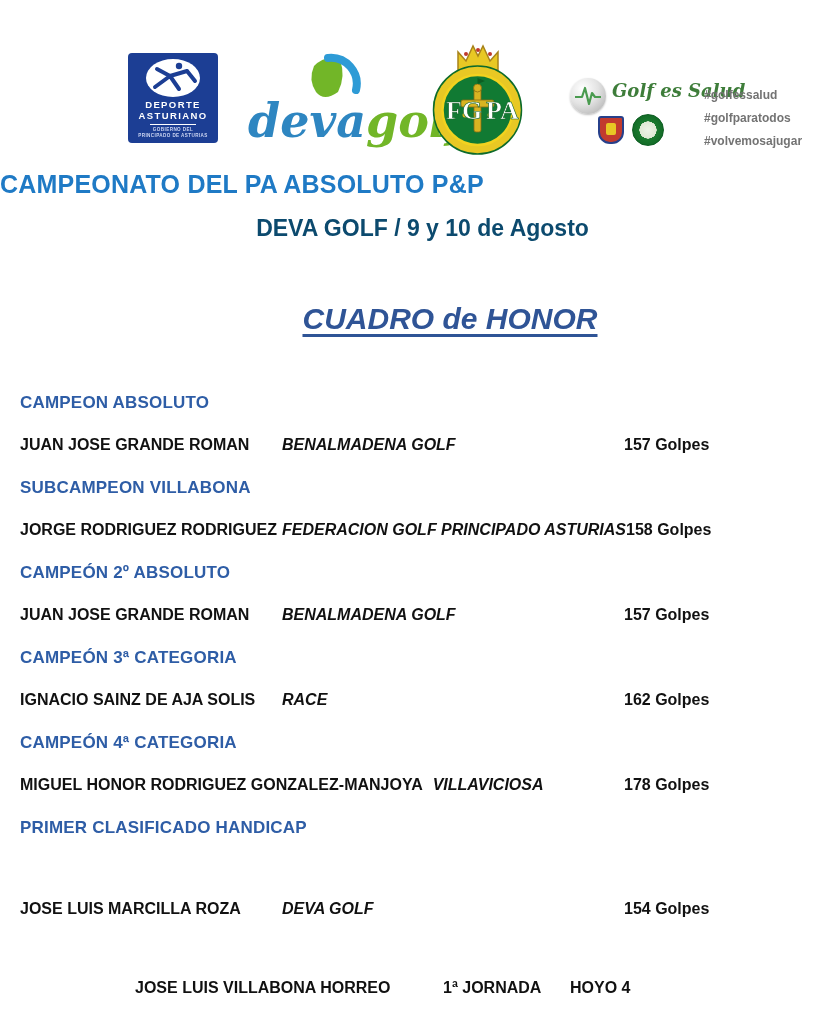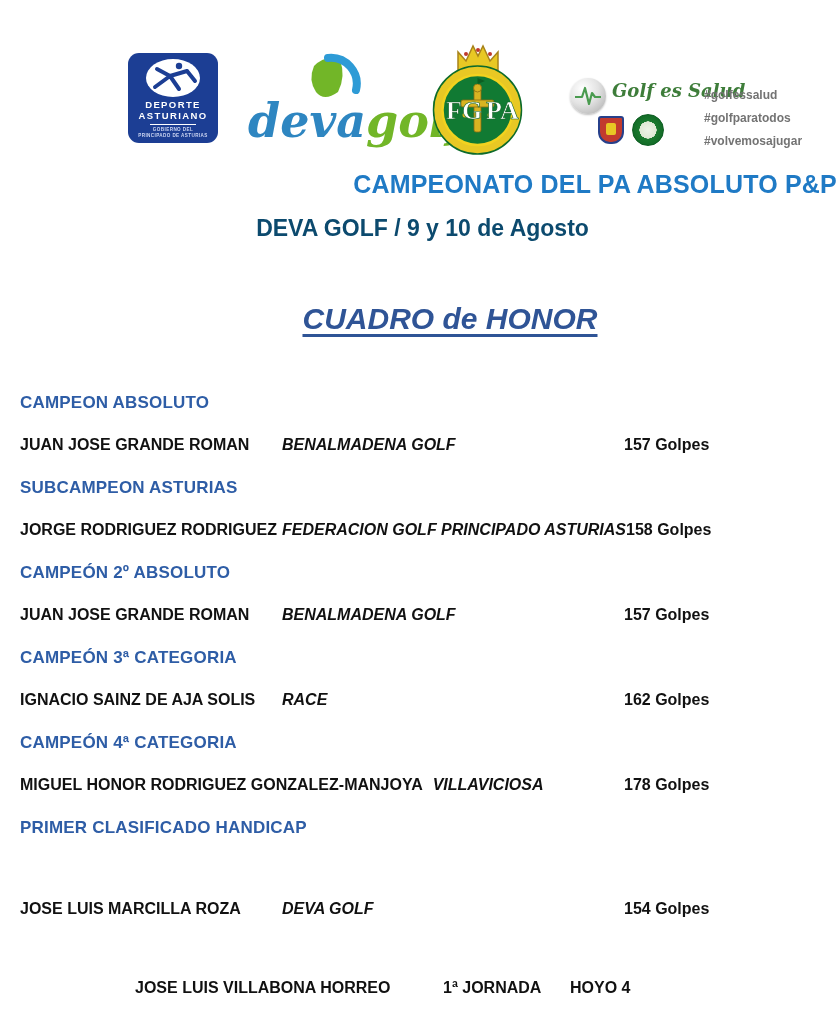--- a/index.html
+++ b/index.html
@@ -4,21 +4,21 @@
 <style>
   html,body{margin:0;padding:0;background:#ffffff;}
   .page{
     position:relative;width:837px;height:1023px;background:#ffffff;
     font-family:"Liberation Sans",sans-serif;overflow:hidden;
   }
   
   .logo-band{position:absolute;left:0;top:0;width:837px;height:165px;}
   .dep-logo{
     position:absolute;left:128px;top:53px;width:90px;height:90px;
-    background:#1c3e94;border-radius:11px;display:flex;flex-direction:column;
+    background:#1c3e94;border-radius:4px;display:flex;flex-direction:column;
     align-items:center;box-sizing:border-box;padding-top:4px;
   }
   .dep-logo .fig{width:60px;height:42px;}
   .dep-title{color:#fff;font-weight:bold;font-size:9.5px;letter-spacing:1.4px;line-height:11px;text-align:center;}
   .dep-rule{width:46px;border-top:1px solid #ffffff;margin:3px 0 2px 0;}
   .dep-sub{color:#cdd6f2;font-size:4.6px;letter-spacing:.4px;line-height:5.6px;text-align:center;font-weight:bold;}
   .devagolf{position:absolute;left:246px;top:50px;width:180px;height:100px;}
   .devagolf .pin{position:absolute;left:60px;top:2px;width:56px;height:52px;}
   .devagolf .wordmark{
     position:absolute;left:2px;top:44px;width:176px;text-align:center;
@@ -39,21 +39,21 @@
   .shield-red{position:absolute;left:0;top:2px;width:26px;height:28px;background:#c23b2e;
     border:2px solid #27408b;border-radius:3px 3px 12px 12px;box-sizing:border-box;}
   .shield-red:after{content:"";position:absolute;left:6px;top:5px;width:10px;height:12px;
     background:#e8c824;border-radius:2px;}
   .shield-green{position:absolute;left:34px;top:0;width:32px;height:32px;border-radius:50%;
     background:radial-gradient(circle,#eef4e7 0%,#dfe9d4 40%,#1a7a2e 41%,#0d5e22 100%);
     border:1px solid #0d5e22;box-sizing:border-box;}
   .hashtags{position:absolute;left:704px;top:84px;width:120px;}
   .hashtags .tag{display:block;font-size:12px;font-weight:bold;color:#737373;line-height:23px;white-space:nowrap;}
   
-  .title{position:absolute;left:0;top:170px;width:837px;text-align:right;
+  .title{position:absolute;left:0;top:170px;width:837px;text-align:left;
     color:#1f7ac5;font-weight:bold;font-size:25px;letter-spacing:.2px;}
   .subtitle{position:absolute;left:4px;top:215px;width:837px;text-align:center;
     color:#0c4a6e;font-weight:bold;font-size:23px;}
   .main-heading{position:absolute;left:0;top:302px;width:900px;text-align:center;
     color:#2f5496;font-weight:bold;font-style:italic;font-size:30px;
     text-decoration:underline;text-underline-offset:5px;}
   
   .sec-label{position:absolute;left:20px;width:700px;color:#2e5da6;font-weight:bold;
     font-size:17px;letter-spacing:.2px;white-space:nowrap;}
   .row{position:absolute;left:20px;width:692px;display:flex;align-items:baseline;
@@ -142,21 +142,21 @@
   <div class="subtitle">DEVA GOLF / 9 y 10 de Agosto</div>
   <div class="main-heading">CUADRO de HONOR</div>
 
   <div class="sec-label t393">CAMPEON ABSOLUTO</div>
   <div class="row t436">
     <span class="name">JUAN JOSE GRANDE ROMAN</span>
     <span class="club">BENALMADENA GOLF</span>
     <span class="score">157 Golpes</span>
   </div>
 
-  <div class="sec-label t478">SUBCAMPEON ASTURIAS</div>
+  <div class="sec-label t478">SUBCAMPEON VILLABONA</div>
   <div class="row t521">
     <span class="name">JORGE RODRIGUEZ RODRIGUEZ</span>
     <span class="club">FEDERACION GOLF PRINCIPADO ASTURIAS</span>
     <span class="score">158 Golpes</span>
   </div>
 
   <div class="sec-label t563">CAMPEÓN 2º ABSOLUTO</div>
   <div class="row t606">
     <span class="name">JUAN JOSE GRANDE ROMAN</span>
     <span class="club">BENALMADENA GOLF</span>

